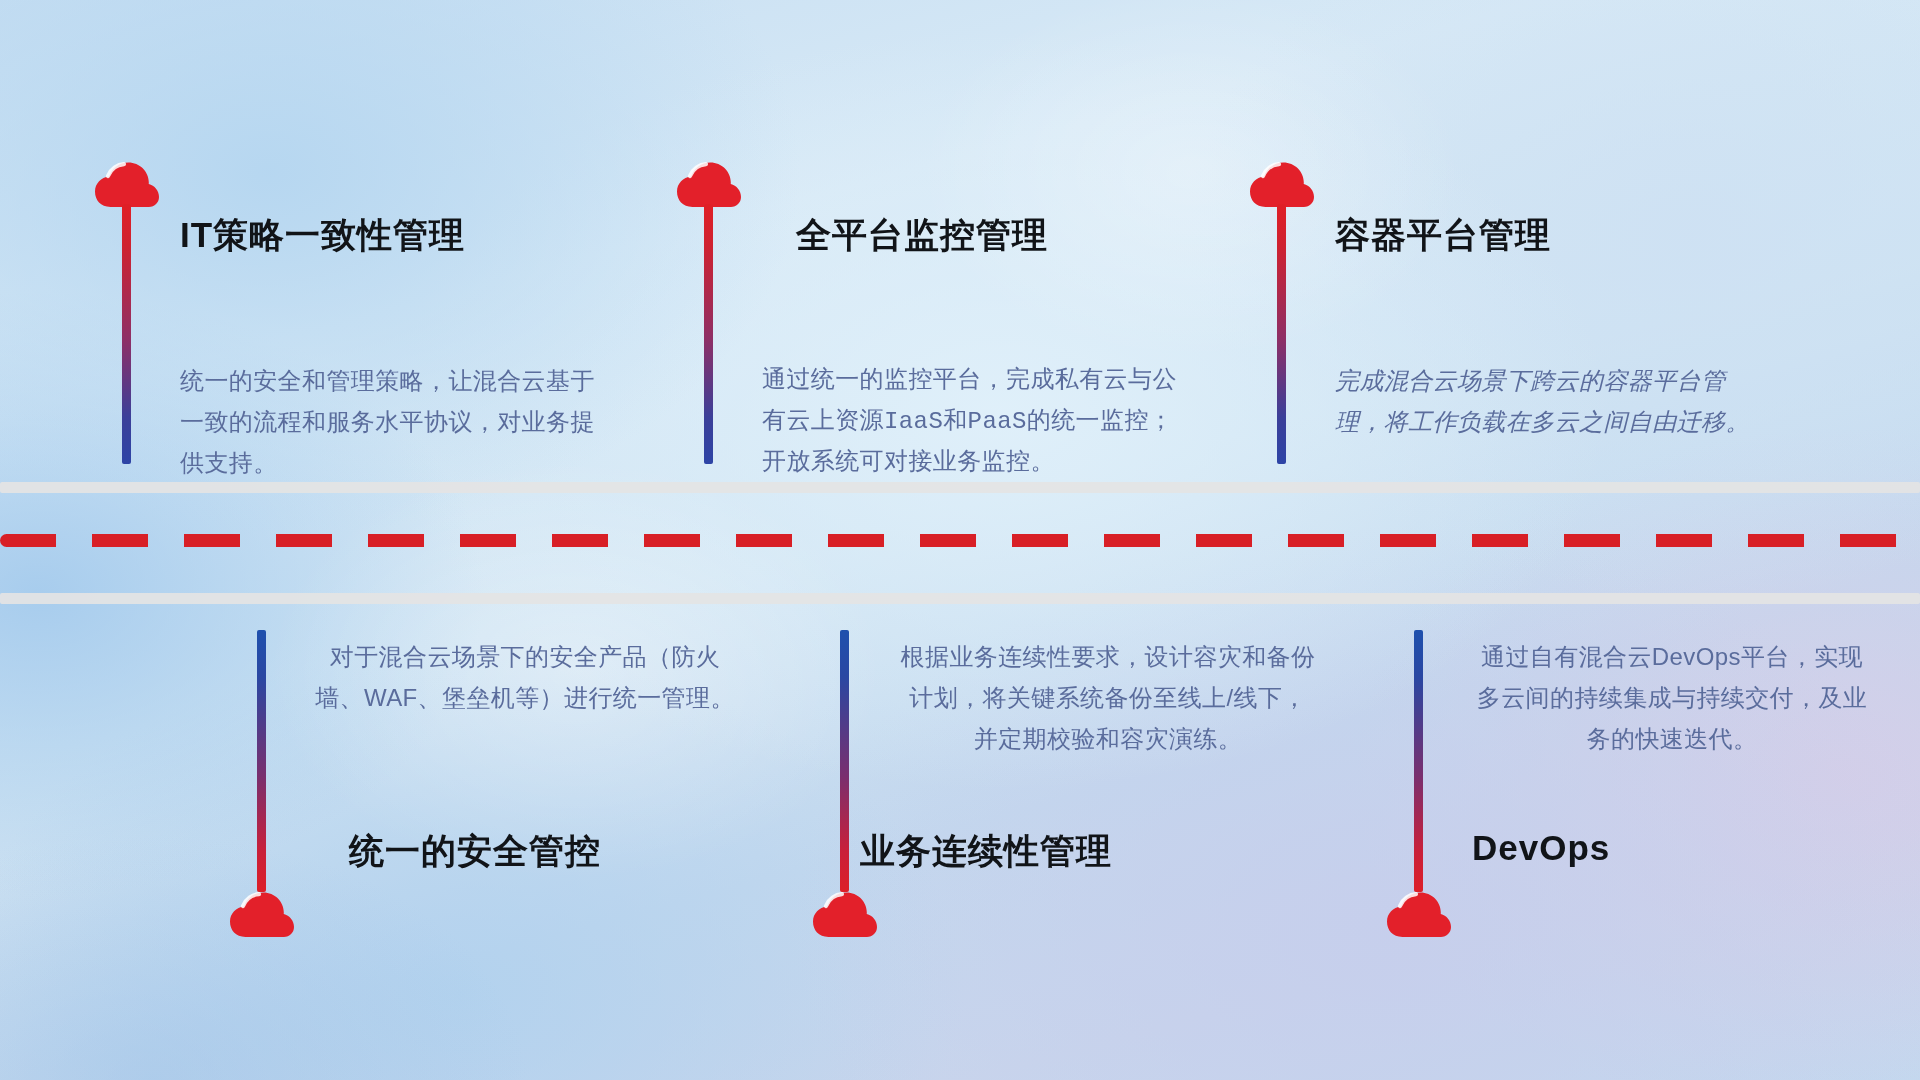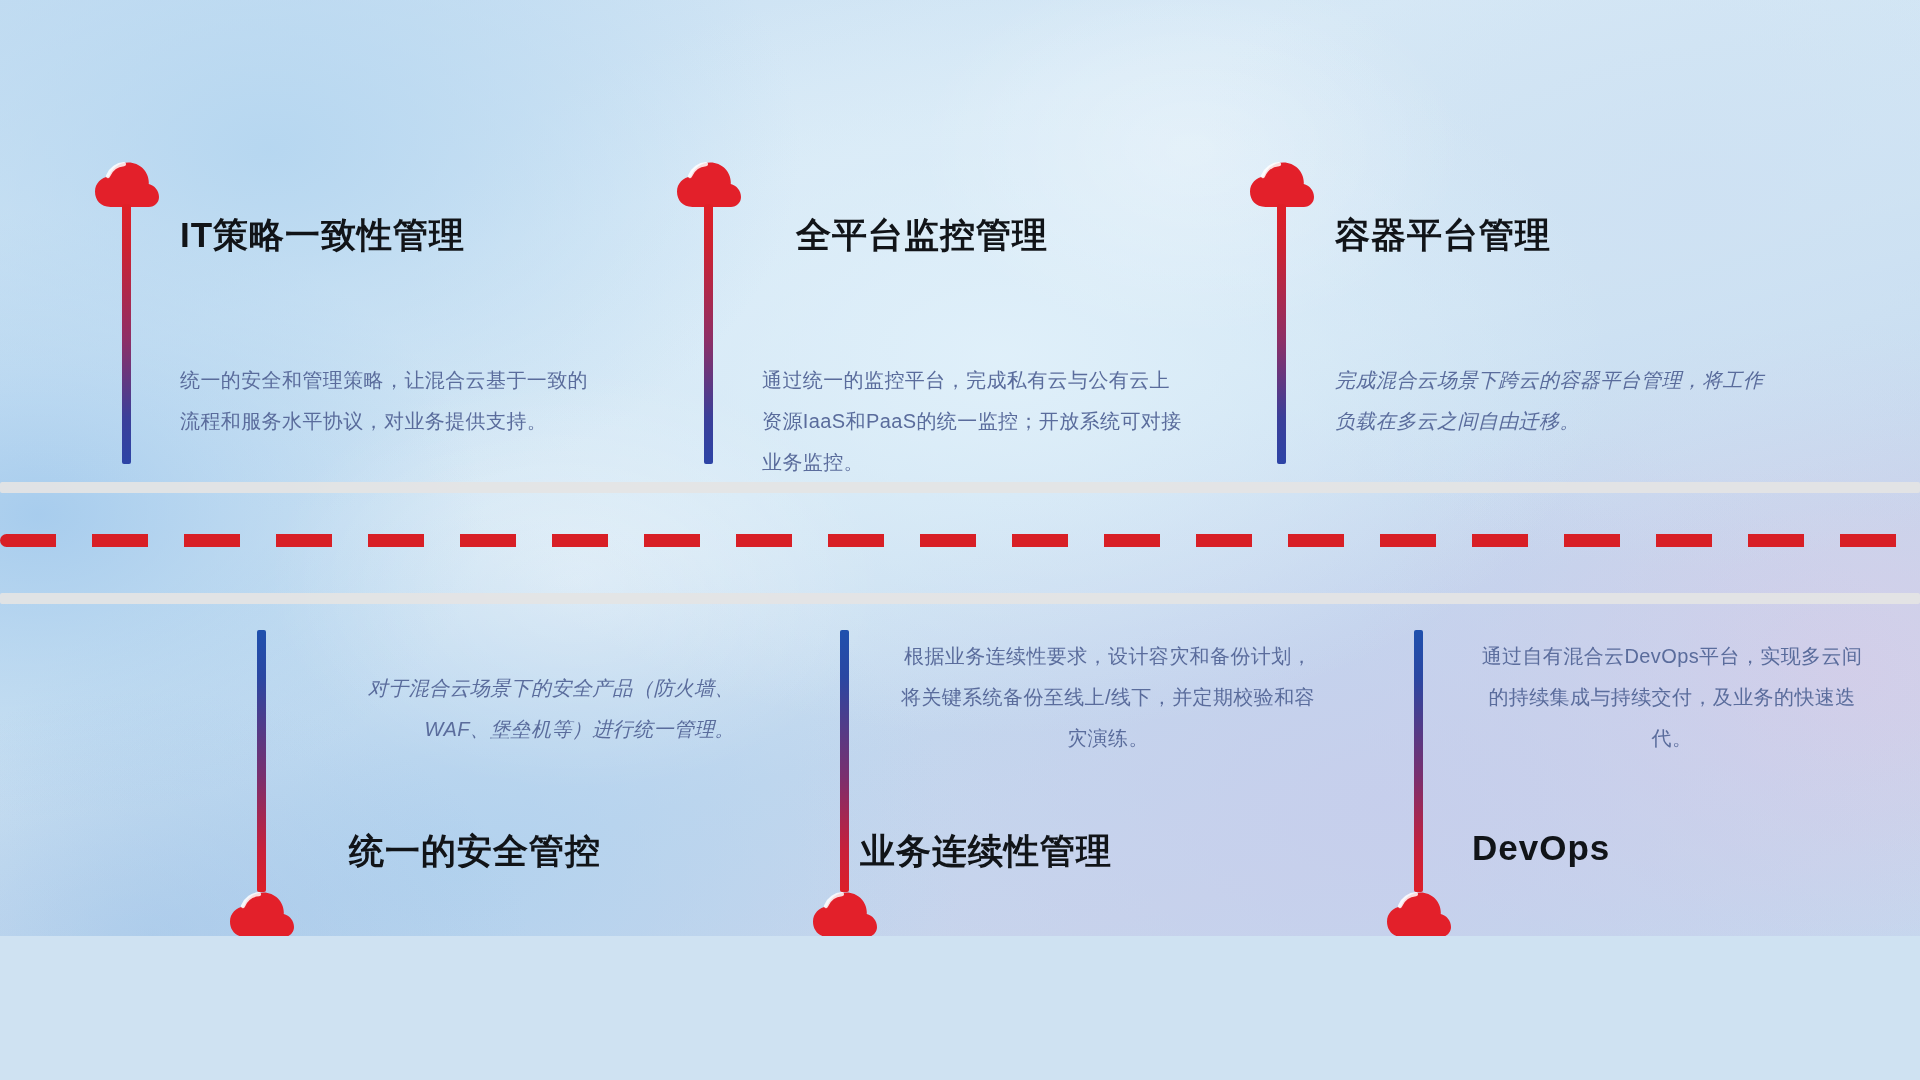--- a/index.html
+++ b/index.html
@@ -5,21 +5,21 @@
 <style>
   html,body{margin:0;padding:0;}
   body{
     width:1920px;height:1080px;
     font-family:"Liberation Sans","DejaVu Sans",sans-serif;
     overflow:hidden;
     background:#cfe2f2;
   }
   #stage{
     position:relative;
-    width:1920px;height:936px;
+    width:1920px;height:1080px;
     overflow:hidden;
     background:
       radial-gradient(760px 520px at 14% 16%, rgba(181,214,240,0.95) 0%, rgba(181,214,240,0) 70%),
       radial-gradient(620px 420px at 2% 55%, rgba(160,200,236,0.85) 0%, rgba(160,200,236,0) 72%),
       radial-gradient(900px 560px at 52% 38%, rgba(224,240,250,0.95) 0%, rgba(224,240,250,0) 68%),
       radial-gradient(720px 520px at 88% 22%, rgba(206,225,243,0.9) 0%, rgba(206,225,243,0) 70%),
       radial-gradient(820px 560px at 72% 86%, rgba(198,206,236,0.9) 0%, rgba(198,206,236,0) 72%),
       radial-gradient(700px 480px at 24% 92%, rgba(176,209,238,0.85) 0%, rgba(176,209,238,0) 72%),
       radial-gradient(700px 500px at 96% 72%, rgba(214,205,232,0.85) 0%, rgba(214,205,232,0) 70%),
       linear-gradient(165deg,#c6def2 0%,#d7e9f6 26%,#cfe4f3 48%,#c3d8ee 68%,#c8d5ec 84%,#c2d9ef 100%);
@@ -60,21 +60,21 @@
   .bar{position:absolute;width:9px;border-radius:2px;}
   .bar.top-item{background:linear-gradient(to bottom,#e01f26 0%,#cf2230 16%,#8e2f66 52%,#3b3f99 82%,#2d44a6 100%);}
   .bar.bottom-item{background:linear-gradient(to bottom,#1f50ad 0%,#2a47a2 18%,#7a2f6e 56%,#c8203a 84%,#dd1f28 100%);}
   .title{
     position:absolute;
     font-size:35px;font-weight:700;color:#111418;
     letter-spacing:1px;white-space:nowrap;
   }
   .body{
     position:absolute;
-    font-size:20px;line-height:41px;
+    font-size:24px;line-height:41px;
     color:#5a6c9c;letter-spacing:.4px;
     width:430px;
   }
 </style>
 </head>
 <body>
 
 <div id="stage">
 
   <div class="item">
@@ -87,41 +87,41 @@
     <div class="body" style="left:180px;top:360px;width:420px;">统一的安全和管理策略，让混合云基于一致的流程和服务水平协议，对业务提供支持。</div>
   </div>
 
   <div class="item">
     <svg class="cloud" style="left:676px;top:160px;" viewBox="0 0 66 50">
       <path d="M16.5 47 C6.6 47 1 40.2 1 31.6 C1 23.6 7.2 17.2 15 16.6 C17.6 8.2 25.4 2.4 34.4 2.4 C45.6 2.4 54.8 11.3 54.8 22.3 C54.8 22.9 54.8 23.5 54.7 24.1 C60.6 25.6 65 30.8 65 37 C65 42.5 60.6 47 54.9 47 Z" fill="#e3202a"></path>
       <path d="M14 16 C17 8.8 23.5 4.6 30 4.2" stroke="#ffffff" stroke-width="4.2" stroke-linecap="round" fill="none" opacity="0.85"></path>
     </svg>
     <div class="bar top-item" style="left:704px;top:204px;height:260px;"></div>
     <div class="title" style="left:796px;top:212px;">全平台监控管理</div>
-    <div class="body" style="left:762px;top:360px;width:420px;">通过统一的监控平台，完成私有云与公有云上资源IaaS和PaaS的统一监控；开放系统可对接业务监控。</div>
+    <div class="body" style="left:762px;top:360px;width:420px;font-family:Liberation Mono, monospace;">通过统一的监控平台，完成私有云与公有云上资源IaaS和PaaS的统一监控；开放系统可对接业务监控。</div>
   </div>
 
   <div class="item">
     <svg class="cloud" style="left:1249px;top:160px;" viewBox="0 0 66 50">
       <path d="M16.5 47 C6.6 47 1 40.2 1 31.6 C1 23.6 7.2 17.2 15 16.6 C17.6 8.2 25.4 2.4 34.4 2.4 C45.6 2.4 54.8 11.3 54.8 22.3 C54.8 22.9 54.8 23.5 54.7 24.1 C60.6 25.6 65 30.8 65 37 C65 42.5 60.6 47 54.9 47 Z" fill="#e3202a"></path>
       <path d="M14 16 C17 8.8 23.5 4.6 30 4.2" stroke="#ffffff" stroke-width="4.2" stroke-linecap="round" fill="none" opacity="0.85"></path>
     </svg>
     <div class="bar top-item" style="left:1277px;top:204px;height:260px;"></div>
     <div class="title" style="left:1335px;top:212px;font-family:Liberation Mono, monospace;">容器平台管理</div>
     <div class="body" style="left:1335px;top:360px;width:430px;font-style:italic;">完成混合云场景下跨云的容器平台管理，将工作负载在多云之间自由迁移。</div>
   </div>
 
   <div class="divider-wrap">
     <div class="grey-bar top"></div>
     <div class="dash-line"></div>
     <div class="grey-bar bottom"></div>
   </div>
 
   <div class="item">
-    <div class="body" style="left:315px;top:668px;width:420px;text-align:right;font-style:italic;">对于混合云场景下的安全产品（防火墙、WAF、堡垒机等）进行统一管理。</div>
+    <div class="body" style="left:315px;top:636px;width:420px;text-align:center;">对于混合云场景下的安全产品（防火墙、WAF、堡垒机等）进行统一管理。</div>
     <div class="bar bottom-item" style="left:257px;top:630px;height:262px;"></div>
     <div class="title" style="left:315px;top:828px;margin-left:34px;">统一的安全管控</div>
     <svg class="cloud" style="left:229px;top:890px;" viewBox="0 0 66 50">
       <path d="M16.5 47 C6.6 47 1 40.2 1 31.6 C1 23.6 7.2 17.2 15 16.6 C17.6 8.2 25.4 2.4 34.4 2.4 C45.6 2.4 54.8 11.3 54.8 22.3 C54.8 22.9 54.8 23.5 54.7 24.1 C60.6 25.6 65 30.8 65 37 C65 42.5 60.6 47 54.9 47 Z" fill="#e3202a"></path>
       <path d="M14 16 C17 8.8 23.5 4.6 30 4.2" stroke="#ffffff" stroke-width="4.2" stroke-linecap="round" fill="none" opacity="0.85"></path>
     </svg>
   </div>
 
   <div class="item">
     <div class="body" style="left:898px;top:636px;width:420px;text-align:center;">根据业务连续性要求，设计容灾和备份计划，将关键系统备份至线上/线下，并定期校验和容灾演练。</div>

